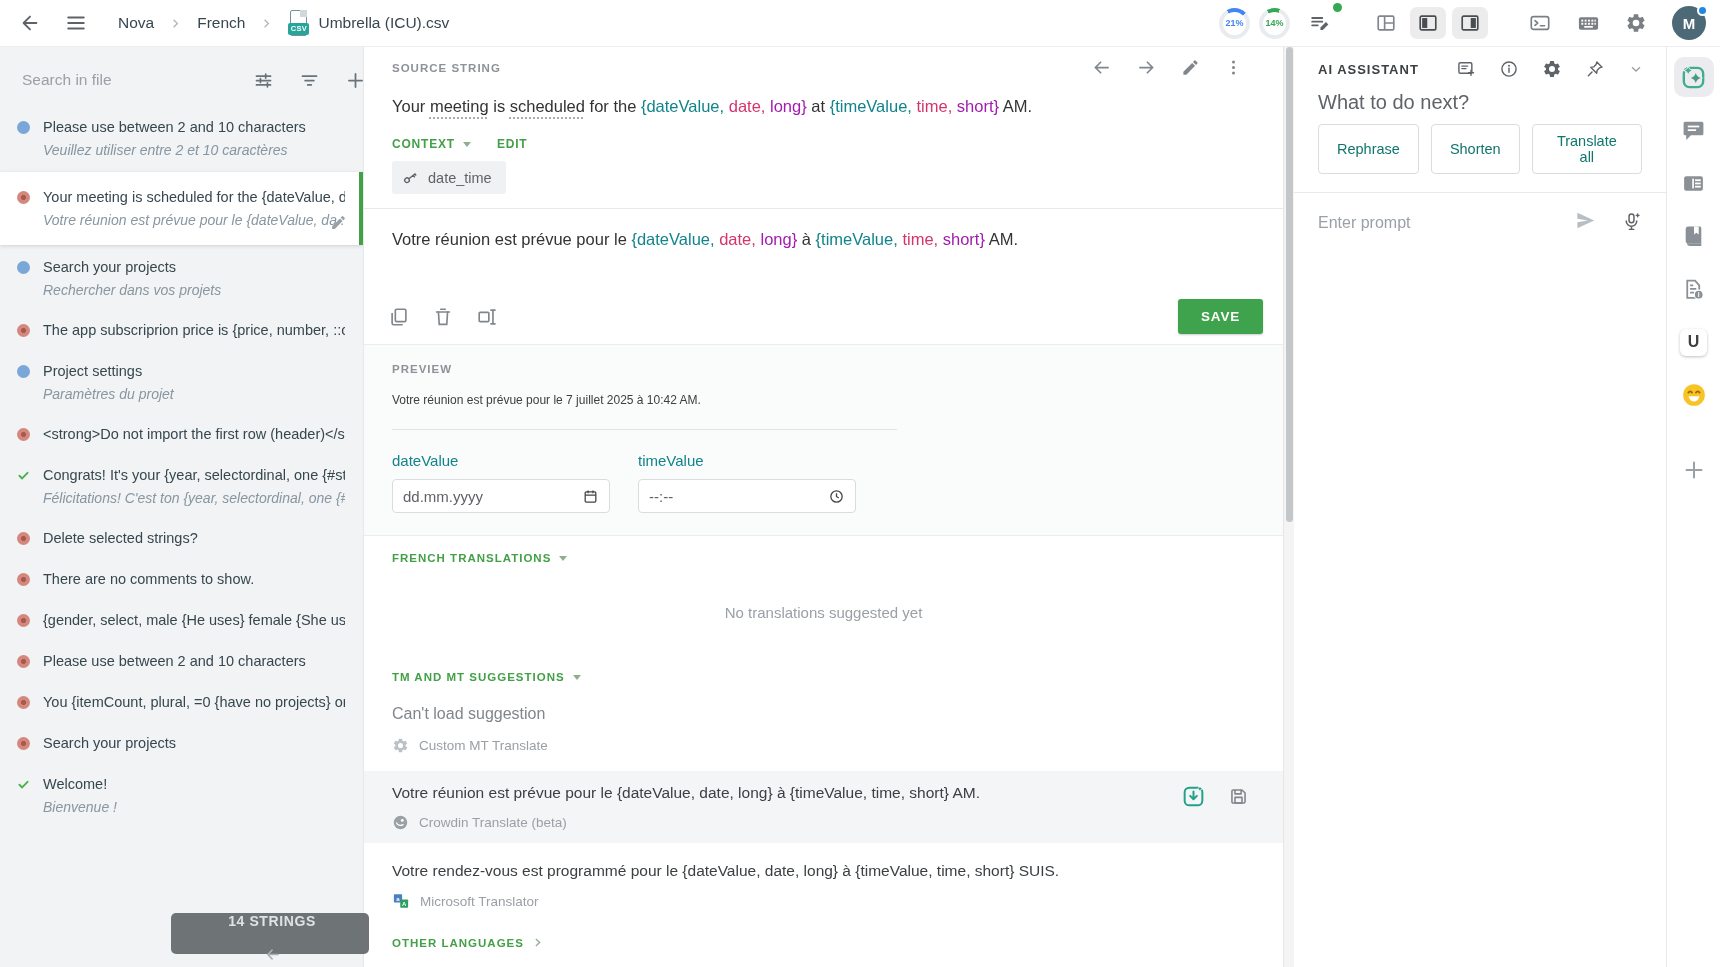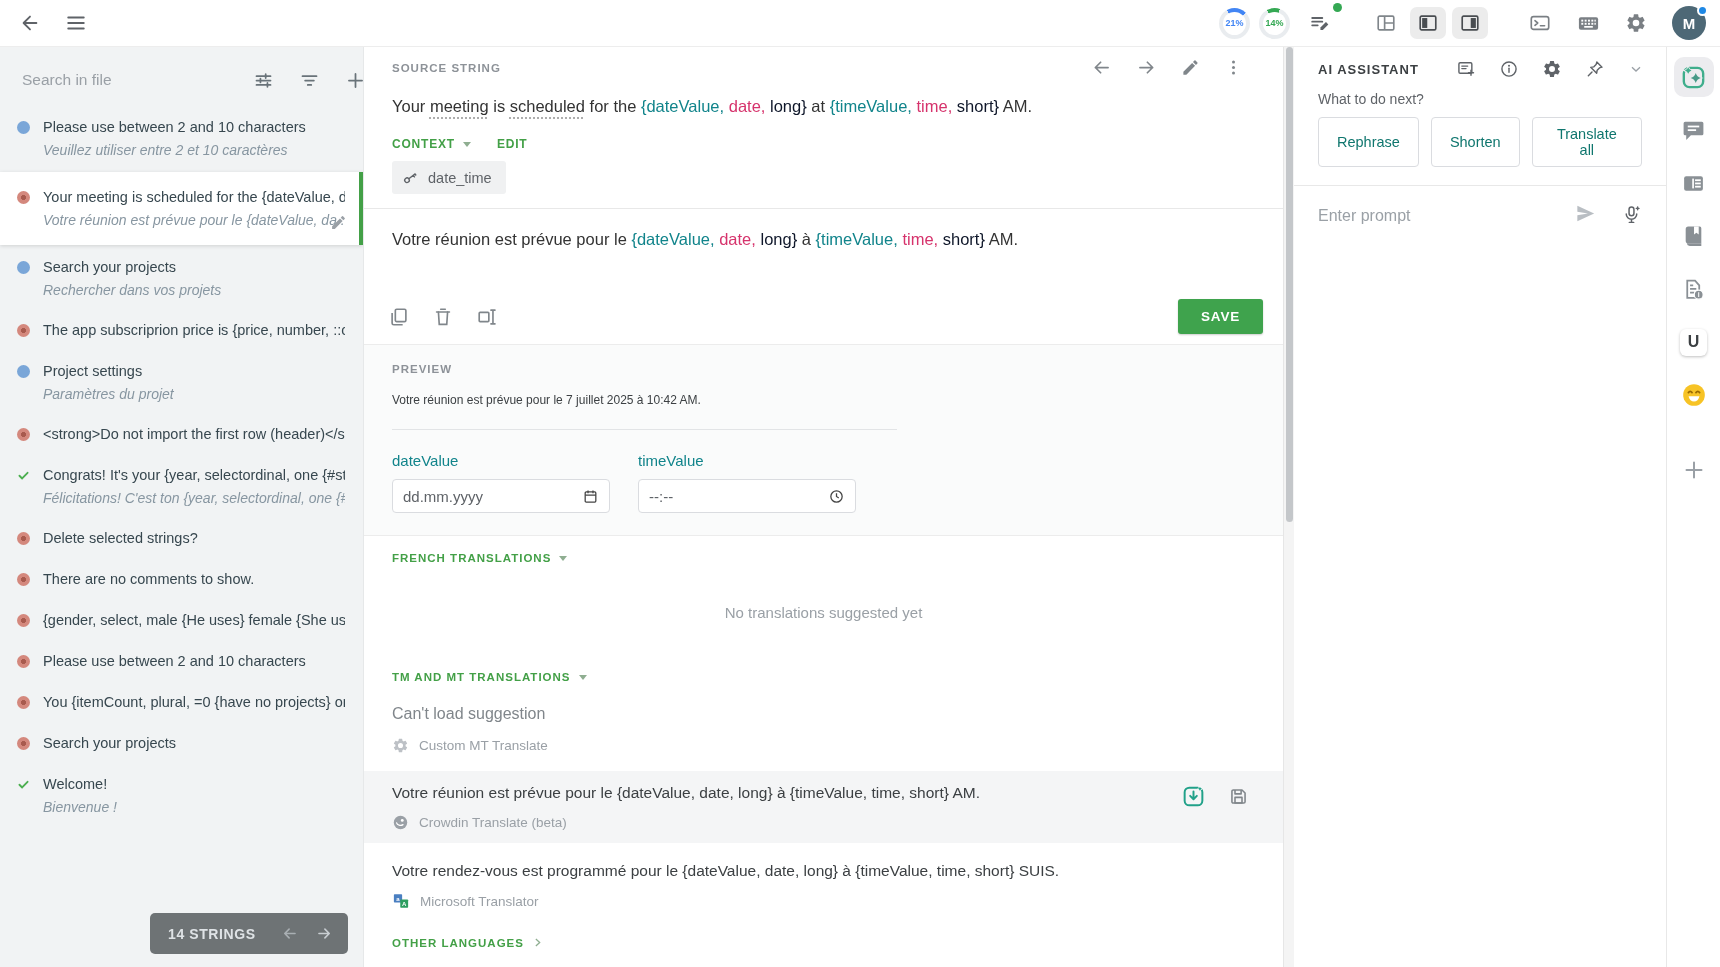--- a/index.html
+++ b/index.html
@@ -68,41 +68,41 @@
   .st-approved .check-svg { display:block; }
   .s-texts { min-width:0; flex:1; }
   .s-src { font-size:14.5px; color:#37474f; line-height:23px; white-space:nowrap; overflow:hidden; }
   .s-tr { font-size:14px; font-style:italic; color:#8796a1; line-height:22px; white-space:nowrap; overflow:hidden; }
   .s-item.selected { background:#fff; box-shadow:0 1px 4px rgba(0,0,0,.14); padding-top:14px;
     padding-bottom:14px; margin:2px 0; z-index:1; }
   .s-item.selected::after { content:""; position:absolute; right:0; top:0; bottom:0; width:4px;
     background:#43a047; }
   .s-edit { display:none; }
   .s-item.selected .s-edit { display:block; position:absolute; right:16px; bottom:14px; }
-  .strings-pill { position:absolute; left:150px; bottom:13px; width:198px; height:41px;
+  .strings-pill { position:absolute; left:171px; bottom:13px; width:198px; height:41px;
     background:rgba(100,104,107,.93); border-radius:5px; display:flex; align-items:center;
-    padding:0 14px 0 18px; gap:16px; z-index:2; }
+    padding:0 14px 0 18px; gap:16px; z-index:2;flex-direction:column; }
   .pill-label { color:#dfe3e6; font-size:14px; font-weight:bold; letter-spacing:.6px; flex:1; }
   .pill-arrow { background:none; border:none; display:flex; }
 
   
   .main { width:919px; background:#fff; display:flex; flex-direction:column; overflow:hidden; }
   .sec-label { font-size:11.5px; font-weight:bold; letter-spacing:1px; color:#8d9298; }
   .sec-label.green { color:#43a047; }
   .caret { display:inline-block; width:0; height:0; border-left:4.5px solid transparent;
     border-right:4.5px solid transparent; border-top:5px solid #8fae91; margin-left:8px; }
   .src-head { height:44px; display:flex; align-items:center; padding:0 40px 0 28px; }
   .src-nav { margin-left:auto; display:flex; gap:24px; align-items:center; }
   .icon-btn { background:none; border:none; display:flex; align-items:center; justify-content:center; }
   .src-text { padding:6px 28px 10px; font-size:16.5px; line-height:25px; color:#333; }
   .tok-sp { text-decoration:underline; text-decoration-style:dotted; text-decoration-color:#adadad;
     text-decoration-thickness:2px; text-underline-offset:5px; }
   .tok-teal { color:#11848b; }
   .tok-pink { color:#d6336c; }
-  .tok-blue { color:#0f172a; }
+  .tok-blue { color:#a21caf; }
   .ctx-row { display:flex; align-items:center; gap:26px; padding:8px 28px 0; }
   .ctx-label { font-size:12px; font-weight:bold; letter-spacing:.8px; color:#43a047; background:none;
     border:none; display:flex; align-items:center; }
   .key-chip { margin:10px 28px 14px; display:inline-flex; align-items:center; gap:8px;
     background:#f0f1f2; border:none; border-radius:3px; padding:7px 14px 7px 9px; font-size:14.5px;
     color:#5f6368; align-self:flex-start; }
   .divider { border-top:1px solid #e8e8e8; }
   .trans-text { padding:18px 28px 0; font-size:16.5px; line-height:25px; color:#333; height:84px;
     cursor:text; }
   .trans-actions { display:flex; align-items:center; padding:0 20px 0 24px; height:58px; gap:22px; }
@@ -138,21 +138,21 @@
     border-radius:4px; cursor:pointer; }
 
   
   .ai { width:372px; display:flex; flex-direction:column; background:#fff; }
   .ai-head { height:44px; display:flex; align-items:center; padding:0 22px 0 24px; }
   .ai-title { font-size:13px; font-weight:bold; letter-spacing:1px; color:#3c4043; }
   .ai-head-icons { margin-left:auto; display:flex; gap:23px; align-items:center; }
   .ai-body { flex:1; display:flex; flex-direction:column; align-items:center; justify-content:center; }
   .ai-greeting { margin-top:28px; font-size:15.5px; color:#757575; }
   .ai-foot { padding:0 24px; }
-  .ai-next { font-size:14px; color:#5f6368; margin-bottom:10px; }
+  .ai-next { font-size:20px; color:#5f6368; margin-bottom:10px; }
   .ai-actions { display:flex; gap:12px; margin-bottom:18px; }
   .ai-btn { background:#fff; border:1px solid #dadce0; border-radius:4px; padding:8px 18px;
     font-size:14.5px; color:#0f766e; }
   .ai-prompt { border-top:1px solid #e8e8e8; margin:0 -24px; padding:16px 24px 20px; display:flex;
     align-items:flex-end; gap:24px; }
   .prompt-input { flex:1; border:none; outline:none; font-size:16px; color:#5f6368; font-family:inherit; }
   .prompt-input::placeholder { color:#9aa0a6; }
 
   
   .strip { width:54px; border-left:1px solid #e8e8e8; display:flex; flex-direction:column;
@@ -171,20 +171,38 @@
     <button class="tb-btn">
       <svg width="22" viewBox="0 0 24 24">
           <path d="M19 12H5.5M12 5l-7 7 7 7" fill="none" stroke="#5f6368" stroke-width="2" stroke-linecap="round" stroke-linejoin="round"></path>
         </svg>
     </button>
     <button class="tb-btn">
       <svg width="22" viewBox="0 0 24 24">
           <path d="M3.5 6h17M3.5 12h17M3.5 18h17" stroke="#5f6368" stroke-width="2" stroke-linecap="round"></path>
         </svg>
     </button>
+    <div class="crumbs">
+      <span class="crumb">Nova</span>
+      <svg width="15" viewBox="0 0 24 24">
+          <path d="M9 6l6 6-6 6" fill="none" stroke="#b0b5b9" stroke-width="2"></path>
+        </svg>
+      <span class="crumb">French</span>
+      <svg width="15" viewBox="0 0 24 24">
+          <path d="M9 6l6 6-6 6" fill="none" stroke="#b0b5b9" stroke-width="2"></path>
+        </svg>
+      <span class="crumb crumb-file">
+        <span class="csv-badge">
+          <span class="page"></span>
+            <span class="fold"></span>
+          <span class="tag">CSV</span>
+        </span>
+        <span>Umbrella (ICU).csv</span>
+      </span>
+    </div>
   </div>
   <div class="tb-right">
     <div class="rings" id="progress-rings">
         <div class="ring" style="background: conic-gradient(from -30deg, rgb(66, 133, 244) 21%, rgb(233, 236, 239) 0deg);">
           <span class="ring-label" style="color: rgb(66, 133, 244);">21%</span>
         </div>
         <div class="ring" style="background: conic-gradient(from -30deg, rgb(52, 168, 83) 14%, rgb(233, 236, 239) 0deg);">
           <span class="ring-label" style="color: rgb(52, 168, 83);">14%</span>
         </div>
       </div>
@@ -570,21 +588,21 @@
     <div class="fr-section">
       <button class="ctx-label" style="padding:0;">
         <span class="sec-label green">FRENCH TRANSLATIONS</span>
           <span class="caret"></span>
       </button>
       <div class="empty-state">No translations suggested yet</div>
     </div>
     <div class="tm-section">
       <div class="tm-head">
         <button class="ctx-label" style="padding:0;">
-          <span class="sec-label green">TM AND MT TRANSLATIONS</span>
+          <span class="sec-label green">TM AND MT SUGGESTIONS</span>
             <span class="caret"></span>
         </button>
       </div>
       <div class="sug-err-title">Can't load suggestion</div>
       <div class="sug-provider pad">
         <svg width="17" viewBox="0 0 24 24">
             <path fill-rule="evenodd" fill="#bdc1c6" d="M19.14 12.94c.04-.3.06-.61.06-.94s-.02-.64-.07-.94l2.03-1.58a.49.49 0 00.12-.61l-1.92-3.32a.49.49 0 00-.59-.22l-2.39.96a7.3 7.3 0 00-1.62-.94l-.36-2.54A.48.48 0 0013.92 2.4h-3.84a.48.48 0 00-.48.41l-.36 2.54c-.59.24-1.13.57-1.62.94l-2.39-.96a.48.48 0 00-.59.22L2.72 8.87c-.12.2-.07.47.12.61l2.03 1.58c-.05.3-.09.63-.09.94s.02.64.07.94l-2.03 1.58a.49.49 0 00-.12.61l1.92 3.32c.12.22.37.29.59.22l2.39-.96c.5.38 1.03.7 1.62.94l.36 2.54c.05.24.24.41.48.41h3.84c.24 0 .44-.17.47-.41l.36-2.54c.59-.24 1.13-.56 1.62-.94l2.39.96c.22.08.47 0 .59-.22l1.92-3.32a.49.49 0 00-.12-.61l-2.01-1.58zM12 15.6a3.6 3.6 0 110-7.2 3.6 3.6 0 010 7.2z"></path>
           </svg>
         <span>Custom MT Translate</span>
       </div>

